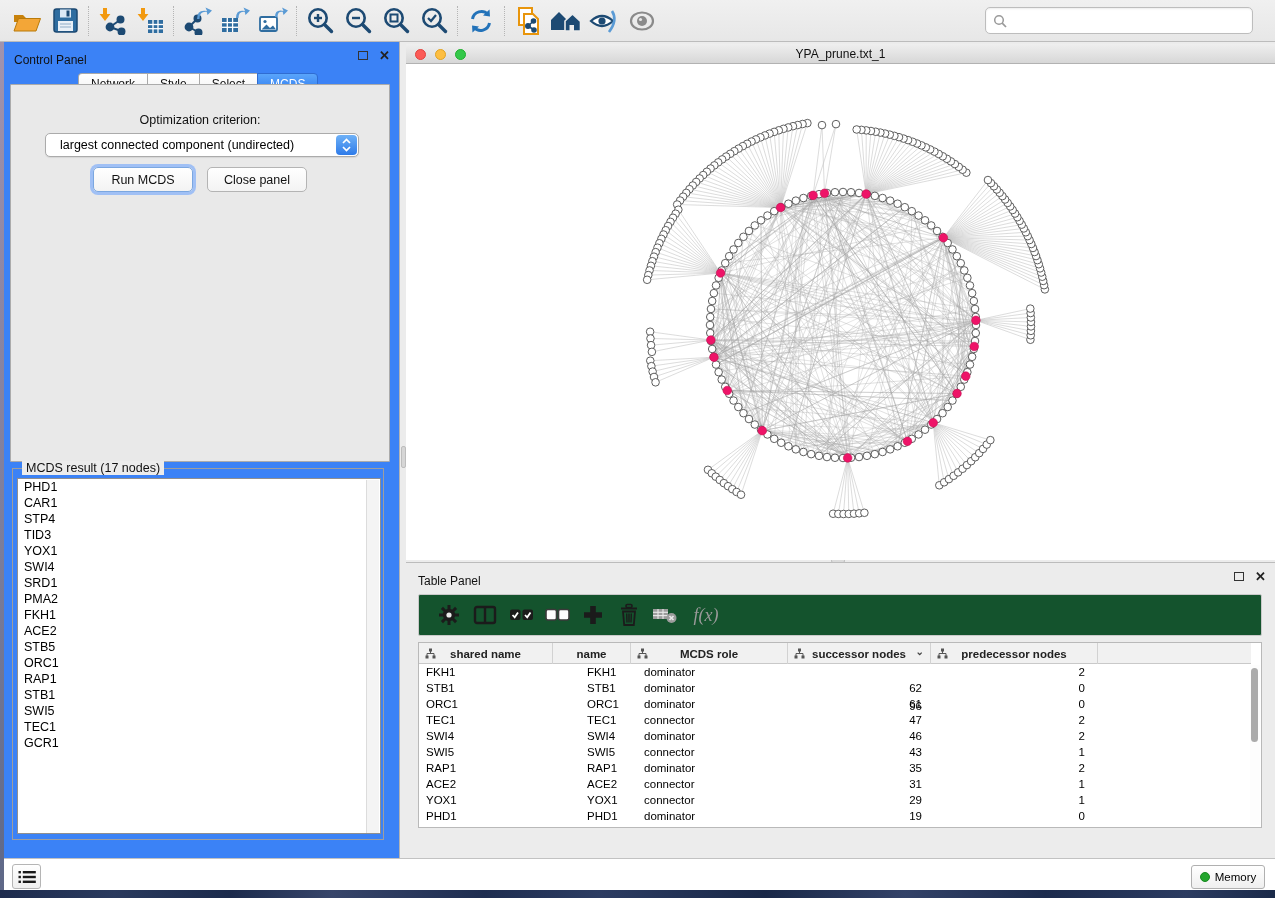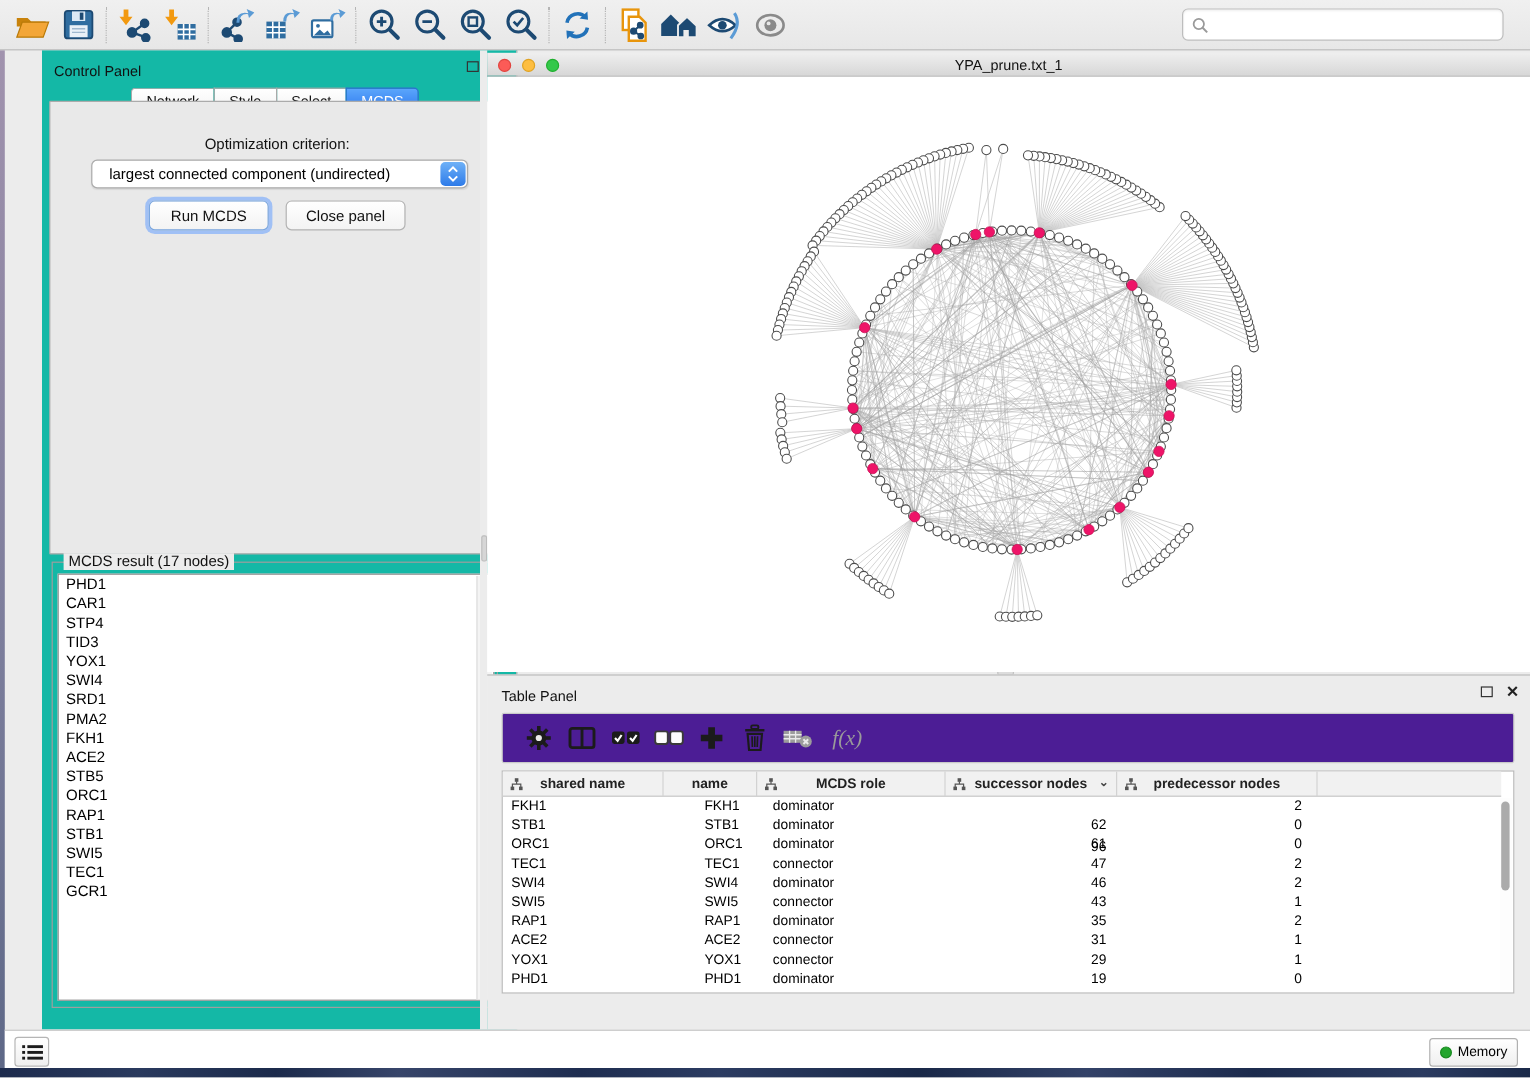--- a/index.html
+++ b/index.html
@@ -17,21 +17,21 @@
   #toolbar { left:0; top:0; width:1275px; height:42px; background:linear-gradient(#f0f0f0,#e7e7e7);
     border-bottom:1px solid #bcbcbc; display:flex; align-items:center; padding-left:8px; }
   .tb-btn { width:38px; height:36px; display:flex; align-items:center; justify-content:center; border-radius:4px; }
   .tb-sep { width:1px; height:30px; margin:0 4px; border-left:1px dotted #b5b5b5; }
   #toolbar-search { position:absolute; right:22px; top:7px; width:268px; height:27px; background:#fff;
     border:1px solid #bdbdbd; border-radius:5px; box-shadow:inset 0 1px 2px rgba(0,0,0,.08);
     display:flex; align-items:center; padding-left:7px; }
   #toolbar-search input { border:none; outline:none; flex:1; height:20px; font-size:12px; background:transparent; }
 
   
-  #control-panel { left:4px; top:42px; width:396px; height:816px; background:#14b8a6; border-right:1px solid #b3b3b3;margin-left:31px; }
+  #control-panel { left:4px; top:42px; width:396px; height:816px; background:#3b82f6; border-right:1px solid #b3b3b3; }
   .panel-title { font-size:12px; color:#111; }
   .win-float { width:10px; height:9px; border:1.5px solid #333; display:inline-block; }
   .win-close { font-size:13px; font-weight:bold; color:#222; line-height:10px; }
   .cp-tabs { position:absolute; left:74px; top:31px; display:flex; height:22px; }
   .cp-tab { font-size:12px; padding:3px 12px 0; background:linear-gradient(#ffffff,#f2f2f2); border:1px solid #a9a9a9;
     border-right:none; color:#111; text-align:center; }
   .cp-tab:first-child { border-radius:4px 0 0 4px; }
   .cp-tab:last-child  { border-right:1px solid #a9a9a9; border-radius:0 4px 4px 0; }
   .cp-tab.selected { background:linear-gradient(#5aa5fb,#2a76ee); color:#fff; border-color:#2f6cd2; }
   #cp-content { position:absolute; left:6px; top:42px; width:380px; height:378px; background:#e9e9e9;
@@ -66,21 +66,21 @@
   #net-title { font-size:12px; color:#111; }
   #net-canvas { position:absolute; left:0; top:20px; width:869px; height:496px; background:#fff; }
 
   
   #v-splitter { left:400px; top:42px; width:6px; height:816px; background:#ececec; }
   #v-handle { position:absolute; left:0.5px; top:404px; width:5px; height:22px; background:#d6d6d6; border:1px solid #bdbdbd; border-radius:2px; }
   #h-handle { left:831px; top:556px; width:14px; height:7px; background:#dcdcdc; border:1px solid #c2c2c2; border-radius:2px; }
 
   
   #table-panel { left:406px; top:562px; width:869px; height:296px; background:#ececec; border-top:1px solid #bcbcbc; }
-  #tp-toolbar { position:absolute; left:12px; top:31px; width:844px; height:42px; background:#4c1d95;
+  #tp-toolbar { position:absolute; left:12px; top:31px; width:844px; height:42px; background:#14532d;
     border:1px solid #c9c9c9; border-radius:2px; display:flex; align-items:center; padding-left:12px; }
   .tp-icon { width:36px; height:30px; display:flex; align-items:center; justify-content:center; }
   #fx-label { font-family:"Liberation Serif", serif; font-style:italic; font-size:18px; color:#9a9a9a; }
   #table-box { position:absolute; left:12px; top:79px; width:844px; height:186px; background:#fff; border:1px solid #b9b9b9; }
   #table-header { position:absolute; left:0; top:0; width:832px; height:21px; background:#f1f1f1;
     border-bottom:1px solid #c9c9c9; display:flex; }
   .th-cell { height:21px; border-right:1px solid #d2d2d2; display:flex; align-items:center; font-size:11.5px; color:#222; position:relative;font-weight:bold; }
   .th-cell .th-icon { position:absolute; left:6px; top:5px; }
   .th-label { width:100%; text-align:center; }
   .th-sort { position:absolute; right:6px; top:3px; font-size:10px; color:#444; }

